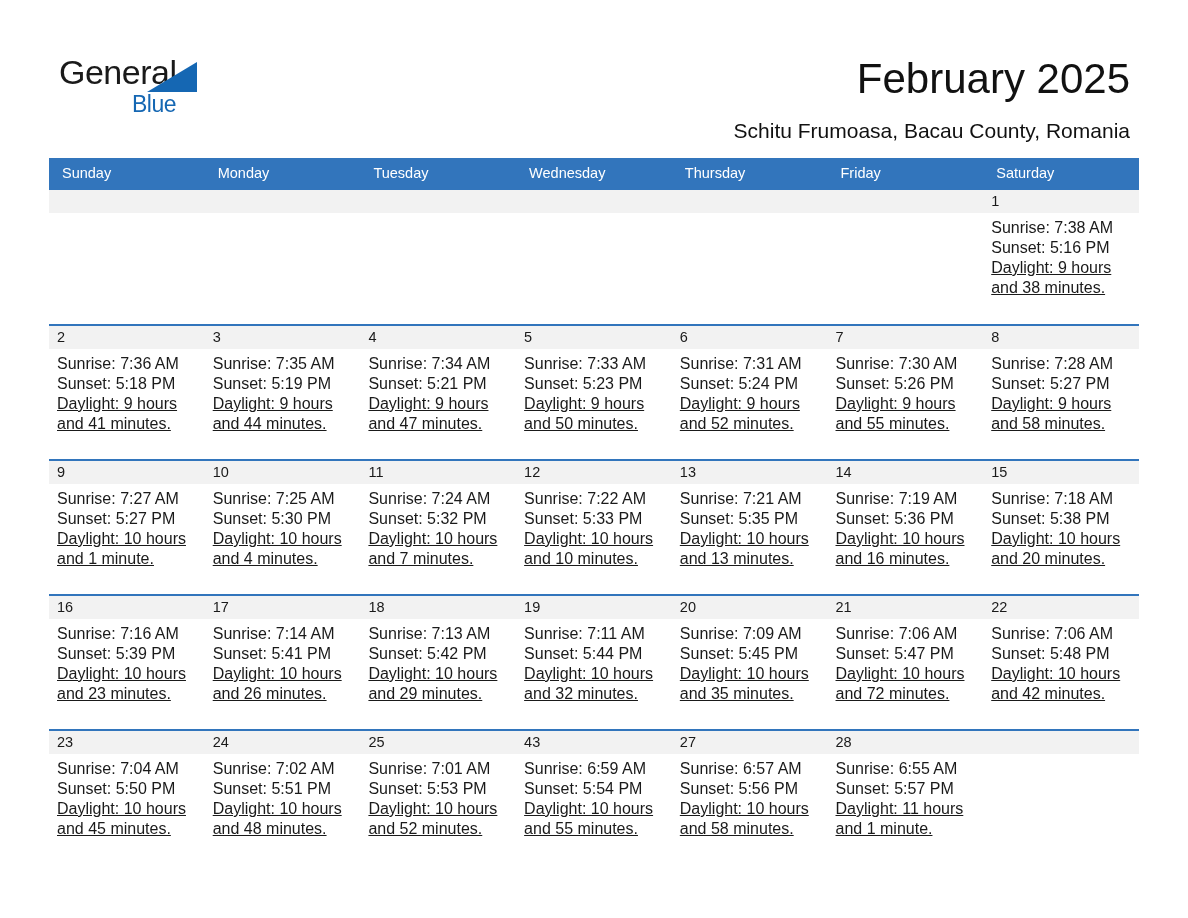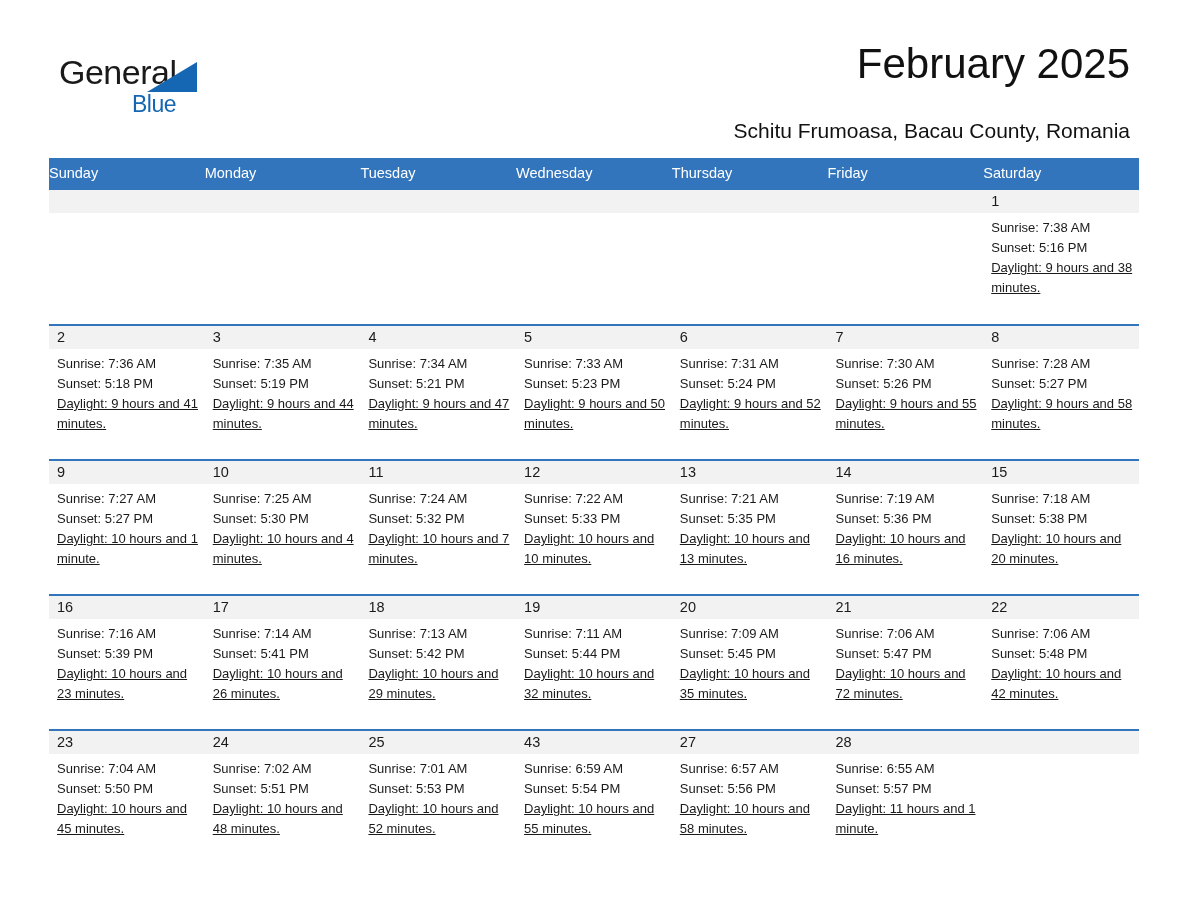--- a/index.html
+++ b/index.html
@@ -60,21 +60,21 @@
     top: 32px;
     font-size: 23px;
     letter-spacing: -0.5px;
     color: #1567b3;
     line-height: 40px;
   }
 
   .title {
     position: absolute;
     right: 58px;
-    top: 39px;
+    top: 54px;
     font-size: 42px;
     color: #111111;
     text-align: right;
     line-height: 50px;
     white-space: nowrap;
   }
   .subtitle {
     position: absolute;
     right: 58px;
     top: 118px;
@@ -93,21 +93,21 @@
     width: 1090px;
     border-collapse: collapse;
     table-layout: fixed;
   }
   .calendar th {
     background: #3275bc;
     color: #ffffff;
     font-size: 14.5px;
     font-weight: normal;
     text-align: left;
-    padding: 7px 0 7px 0;
+    padding: 7px 0 7px 13px;
     height: 16px;
     vertical-align: middle;
   }
   .calendar td {
     width: 155.7px;
     vertical-align: top;
     padding: 0;
     background: #ffffff;
     border-top: 2px solid #3275bc;
   }
@@ -124,21 +124,21 @@
     background: #f2f2f2;
     height: 23px;
     padding: 2px 0 0 8px;
     box-sizing: border-box;
     font-size: 14.5px;
     color: #1a1a1a;
     line-height: 19px;
   }
   .cell-body {
     padding: 5px 6px 0 8px;
-    font-size: 13px;
+    font-size: 16px;
     line-height: 20px;
     color: #1a1a1a;
   }
   .cell-body div {
     white-space: nowrap;
   }
   .cell-body .daylight {
     white-space: normal;
     text-decoration: underline;
   }

